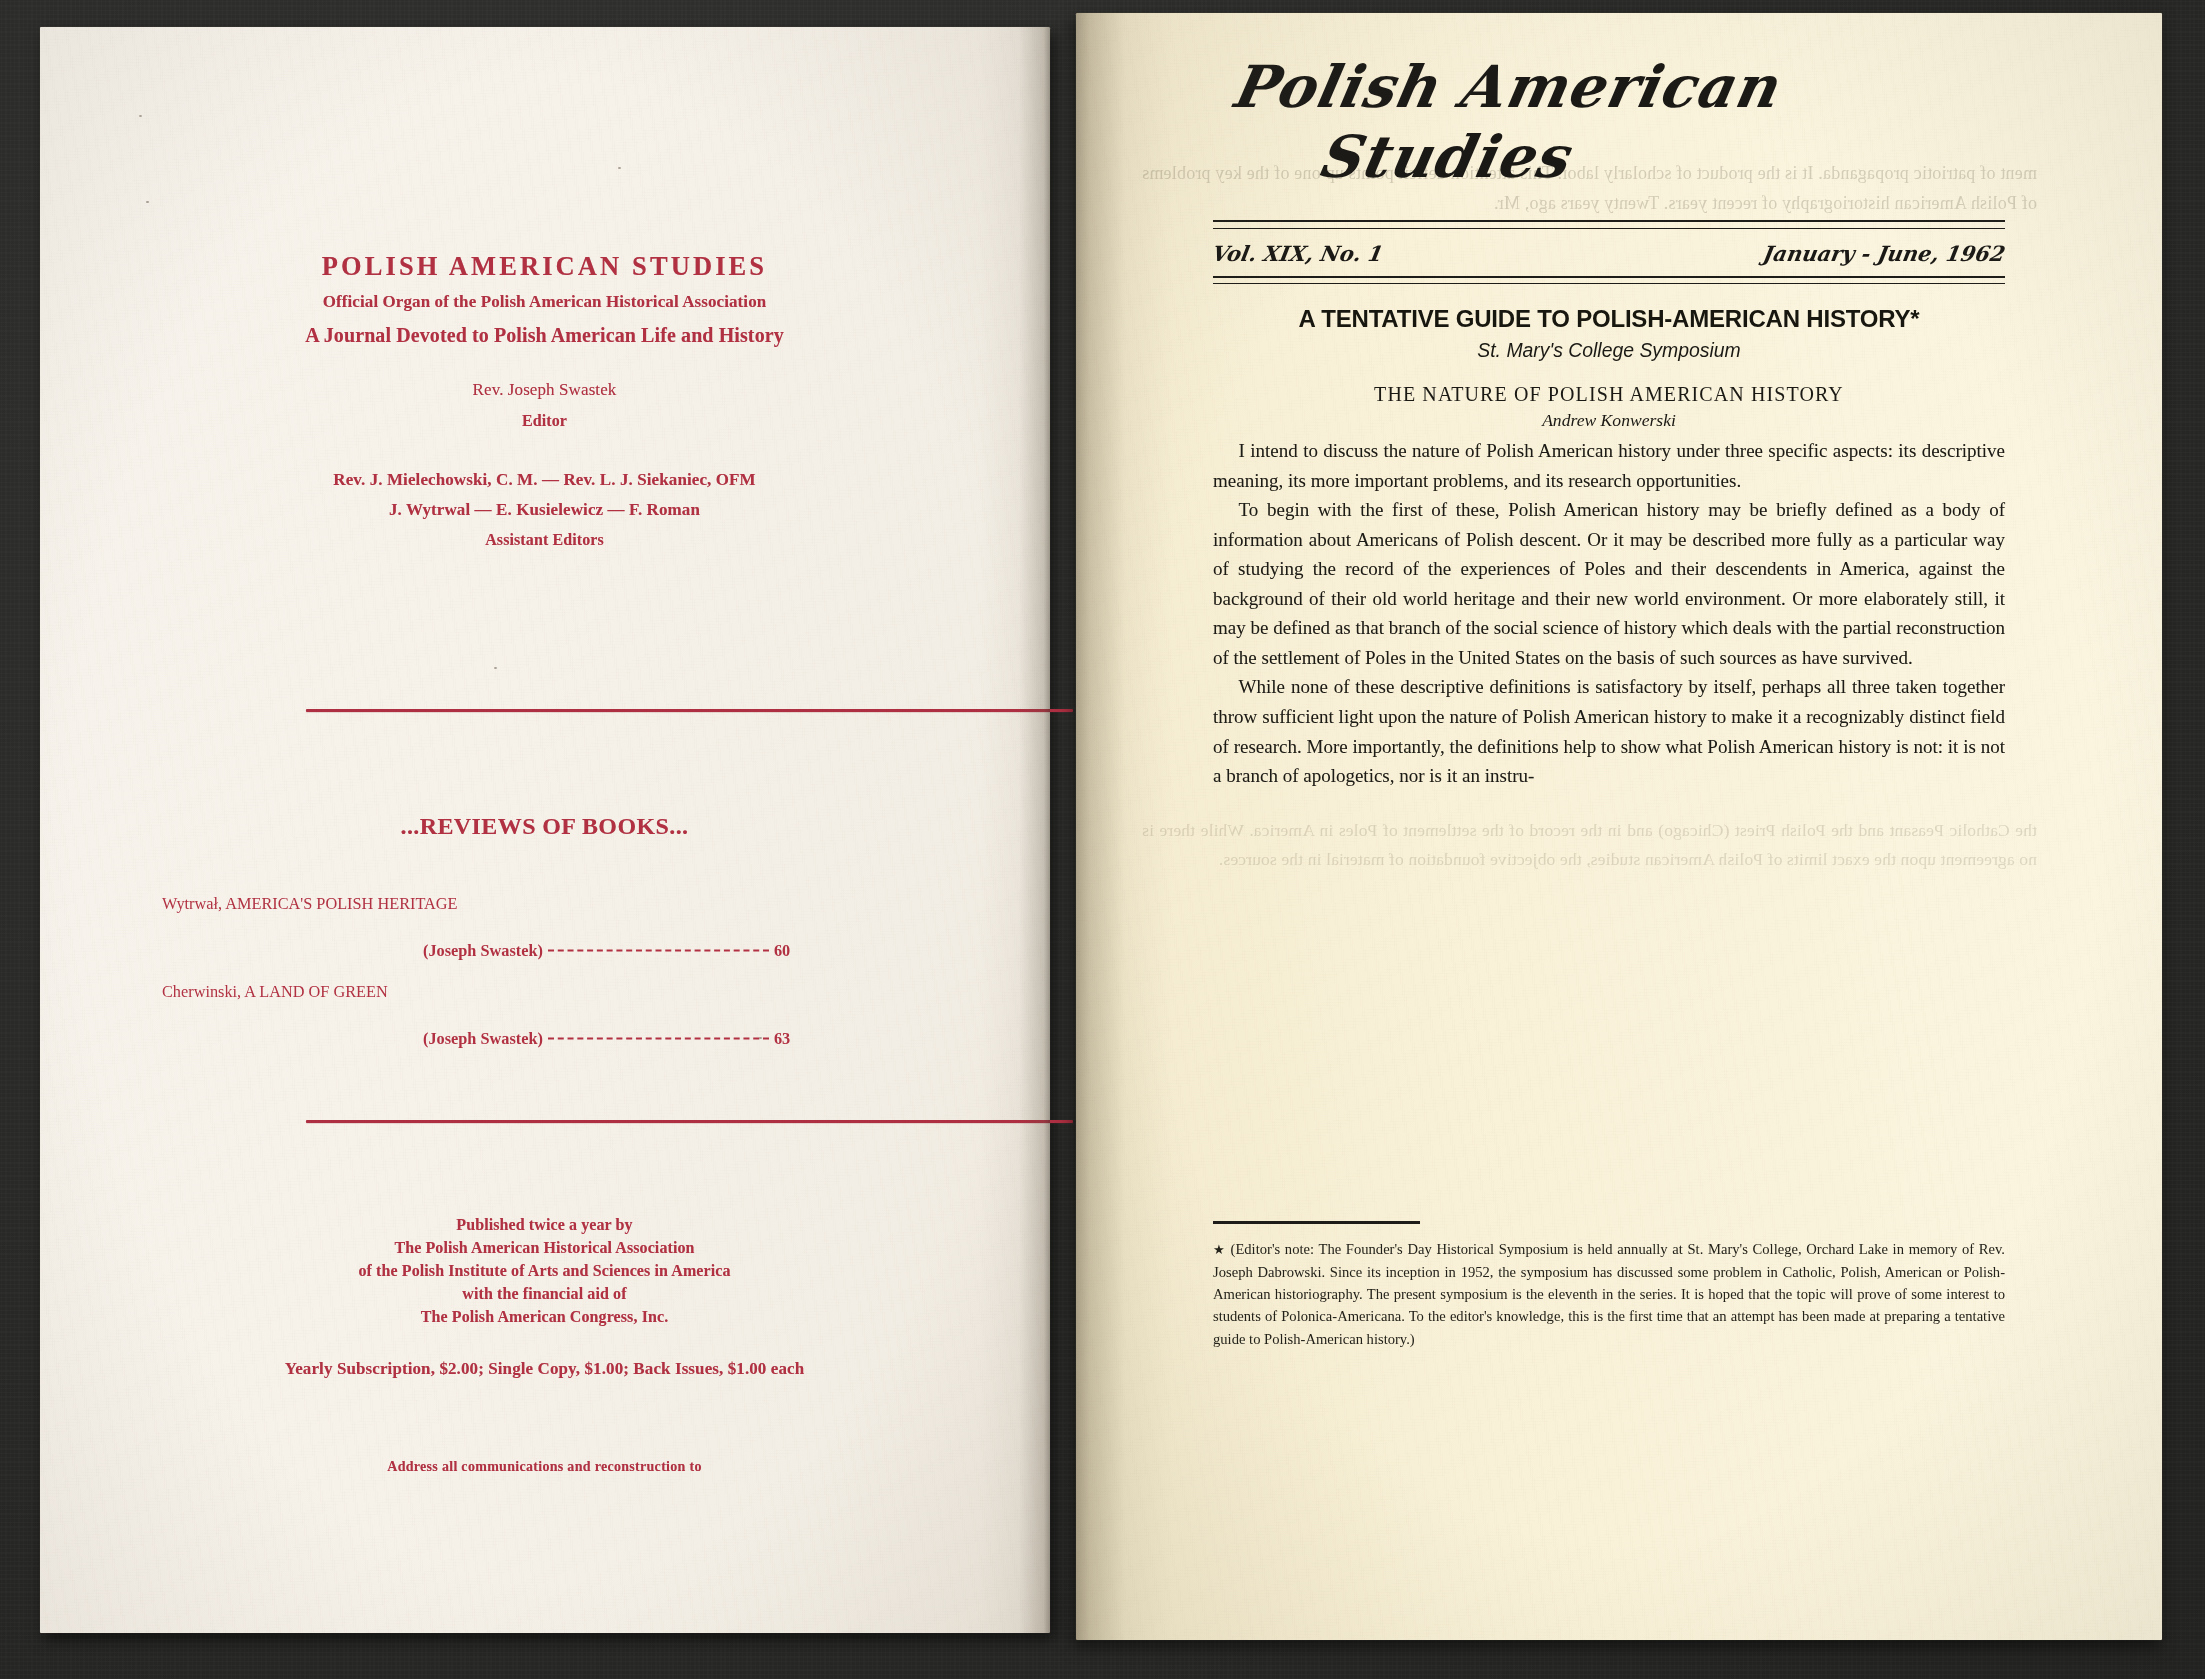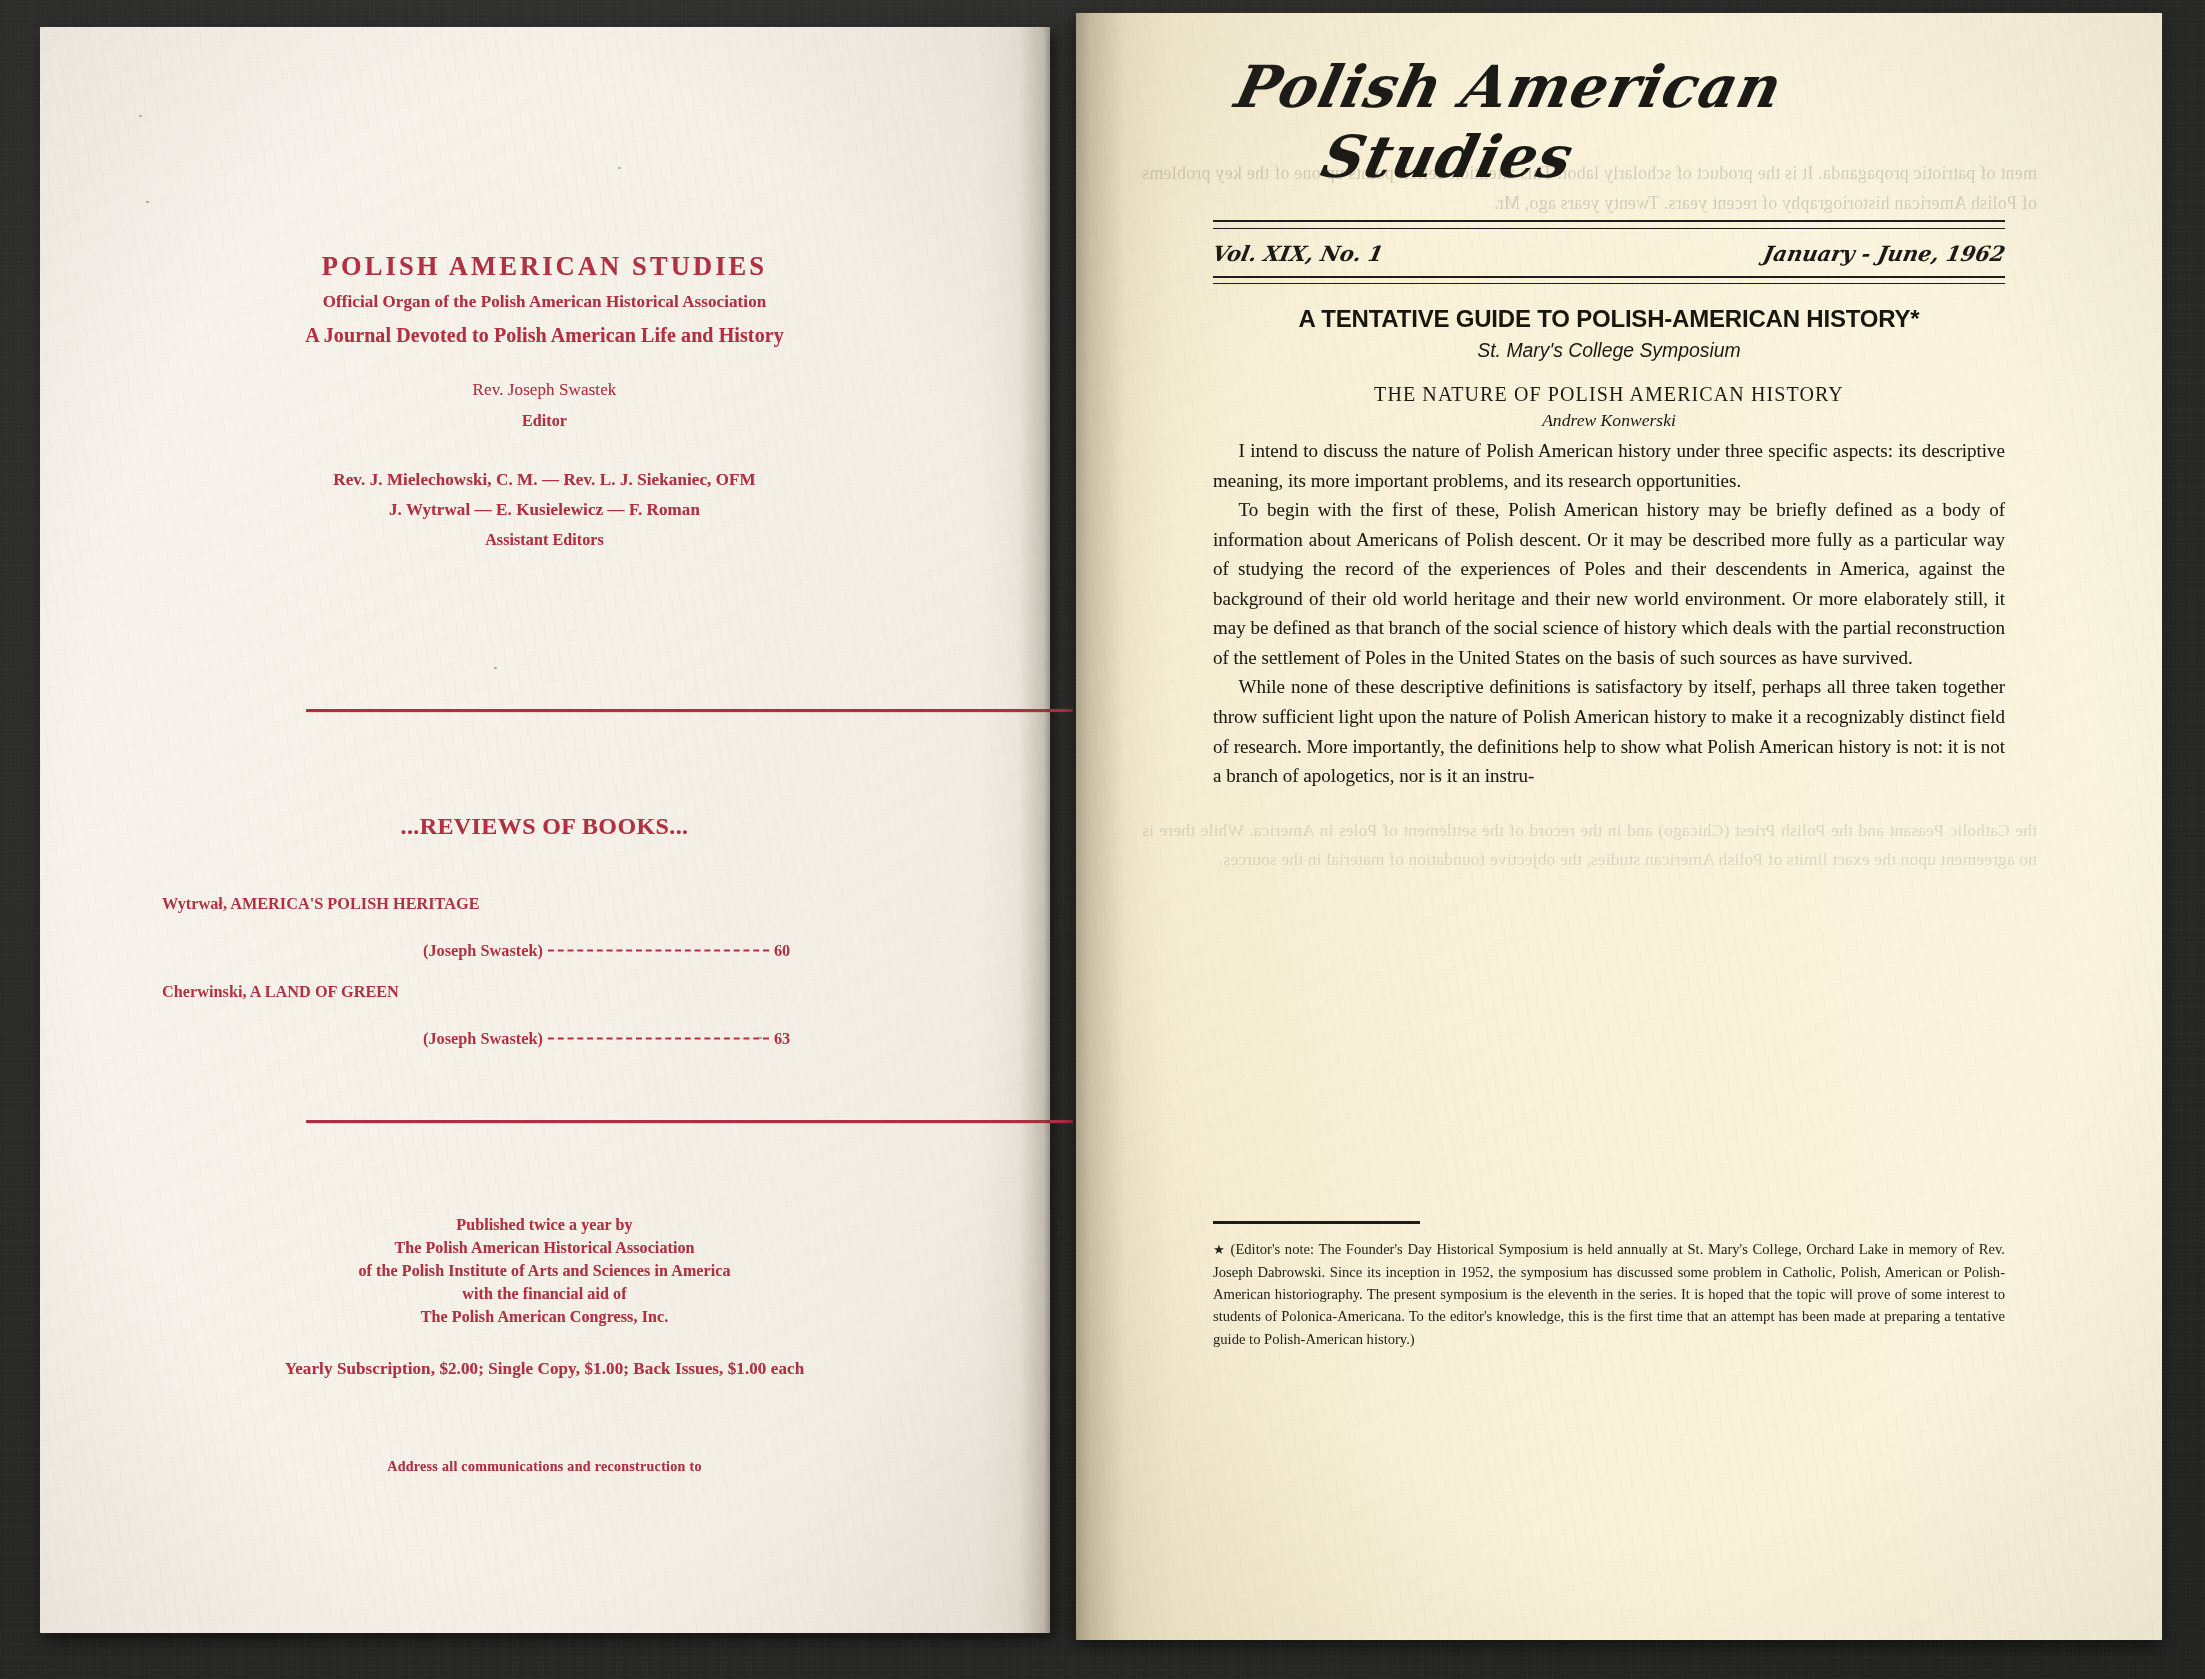--- a/index.html
+++ b/index.html
@@ -81,21 +81,21 @@
 
   .rule{position:absolute;height:3.1px;background:#ad2f41;border-radius:0.9px;
     box-shadow:0 0.4px 0.4px rgba(140,40,54,.28);}
   .rule-1{left:165px;top:682px;width:767px;}
   .rule-2{left:165px;top:1093px;width:767px;}
 
   .reviews-hd{position:absolute;left:0;top:785px;width:100%;
     font-size:24px;font-weight:700;letter-spacing:0.4px;}
 
   .rev{position:absolute;width:100%;}
-  .rev-title{font-size:16.3px;font-weight:700;text-align:left;padding-left:21px;}
+  .rev-title{font-size:16.3px;font-weight:400;text-align:left;padding-left:21px;}
   .rev-credit{font-size:16.3px;font-weight:700;text-align:left;padding-left:282px;
     display:flex;align-items:baseline;gap:5px;}
   .dots{flex:1;border-bottom:2.6px dashed #b13142;transform:translateY(-4.4px);max-width:221px;}
   .pg{font-weight:700;}
   .rev-1{top:867px;}
   .rev-2{top:955px;}
   .rev-gap{height:27px;}
 
   .pubinfo{position:absolute;left:0;top:1186px;width:100%;
     font-size:16px;font-weight:700;line-height:1.45;}

